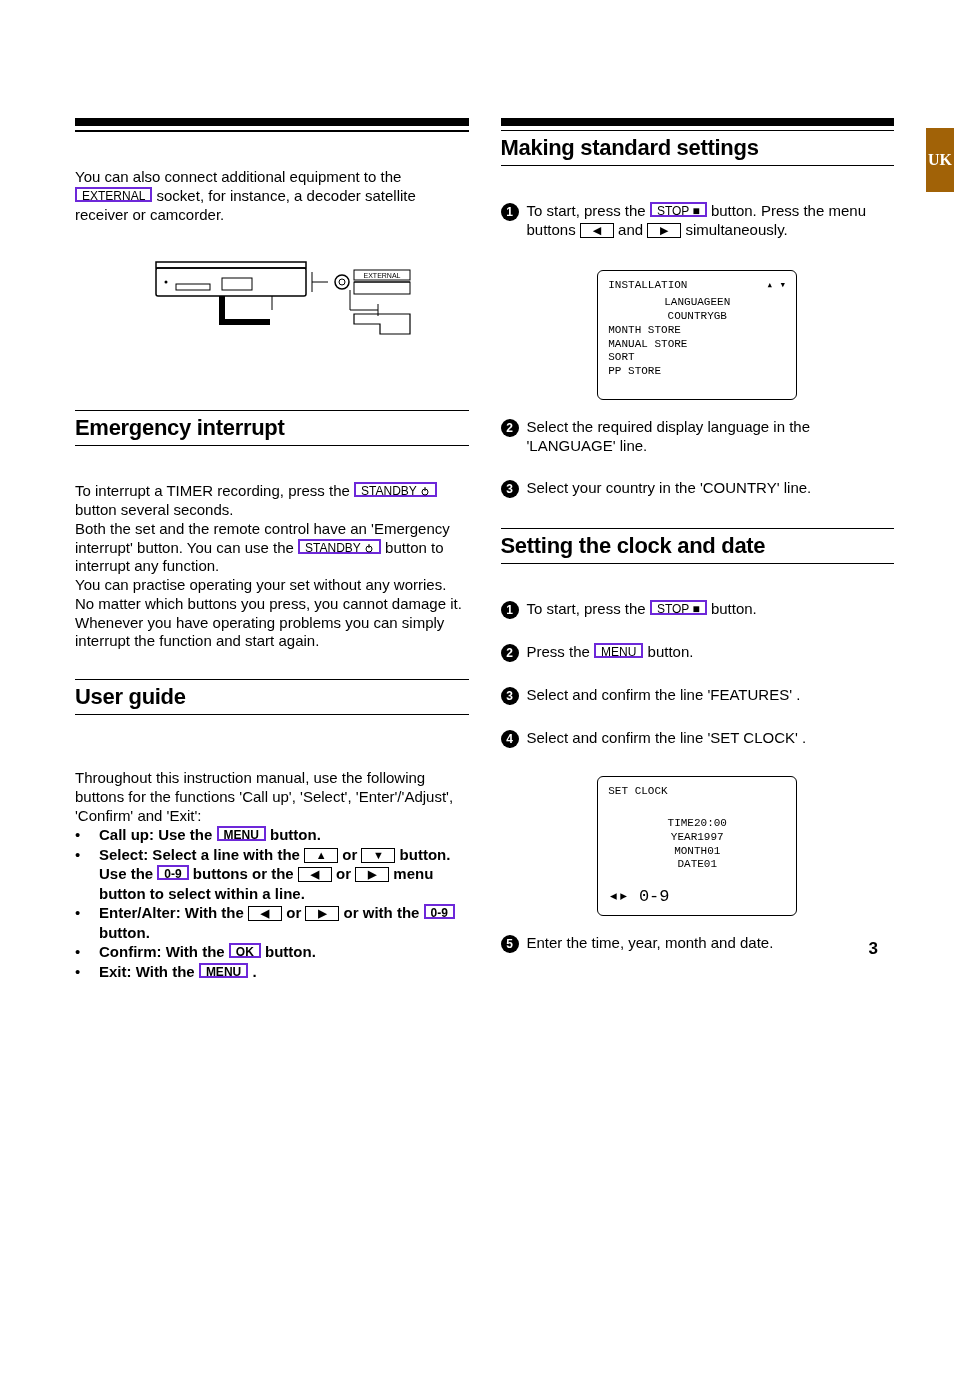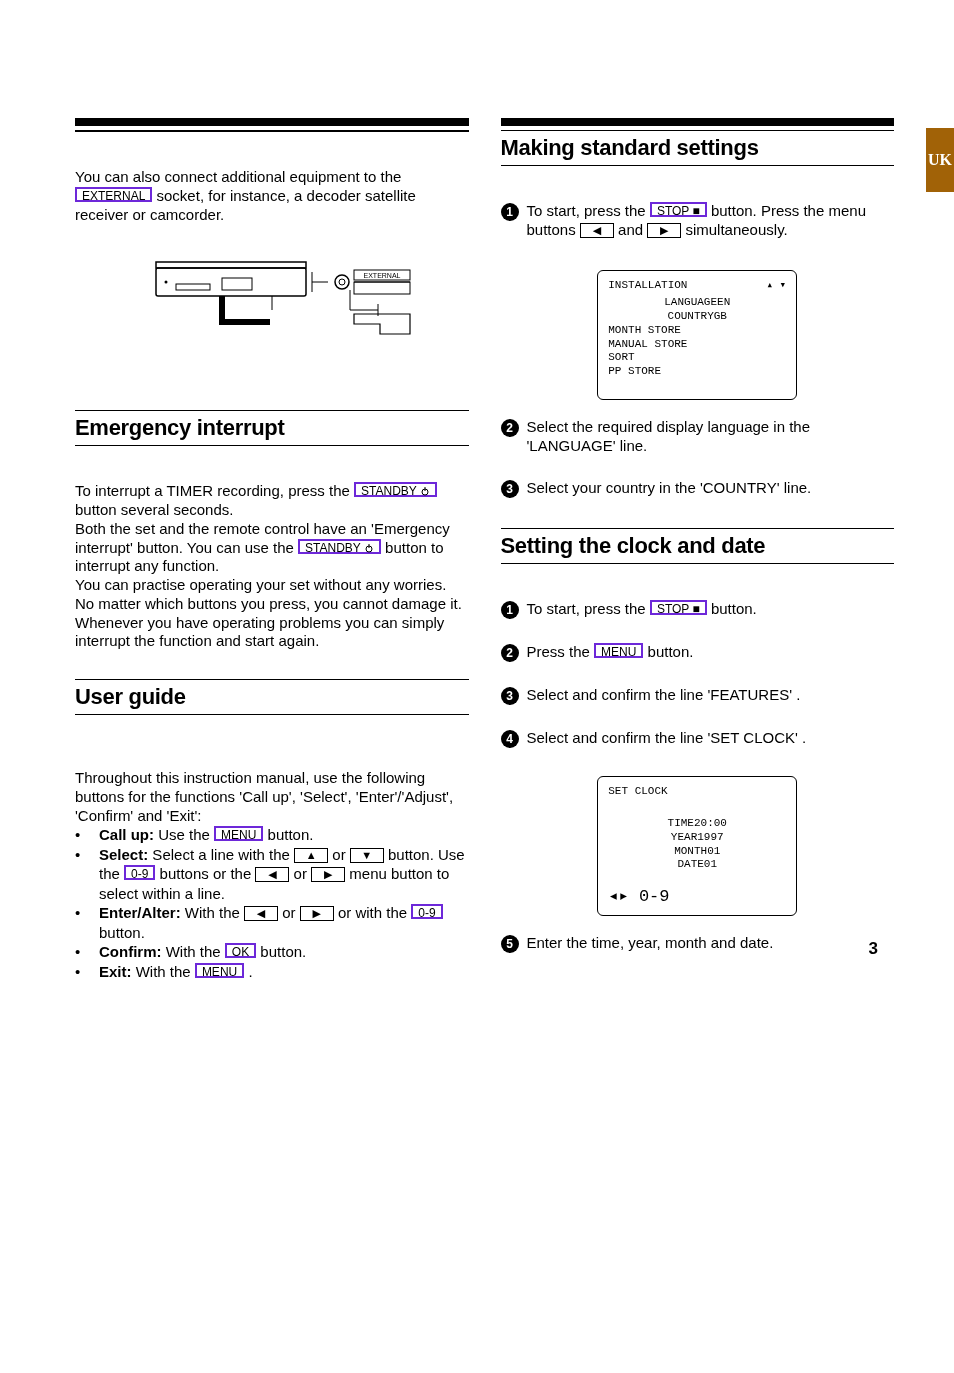--- a/index.html
+++ b/index.html
@@ -98,21 +98,21 @@
     display: flex;
     gap: 16px;
     font-size: 15px;
     line-height: 1.3;
     margin-bottom: 0;
   }
   .bullet-dot {
     flex: 0 0 8px;
     padding-top: 0;
   }
-  .bullet-body { flex: 1; }
+  .bullet-body { flex: 1; font-weight: bold; }
   .osd-box {
     border: 1.5px solid #000;
     border-radius: 6px;
     background: #fff;
     padding: 8px 10px;
     width: 200px;
     margin: 6px auto 18px auto;
     font-family: "Courier New", monospace;
     font-size: 11px;
     line-height: 1.25;

